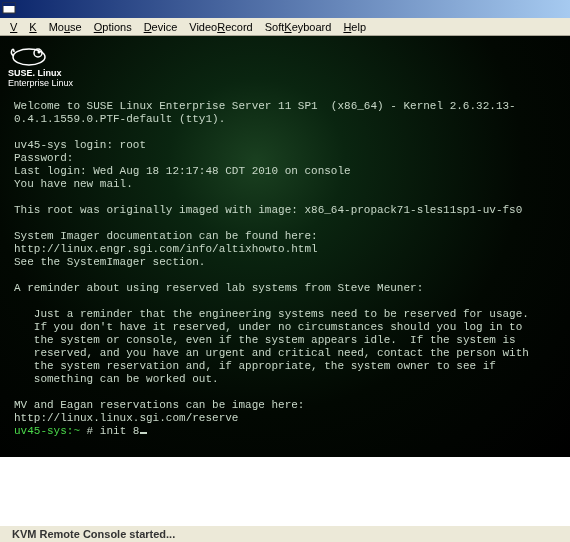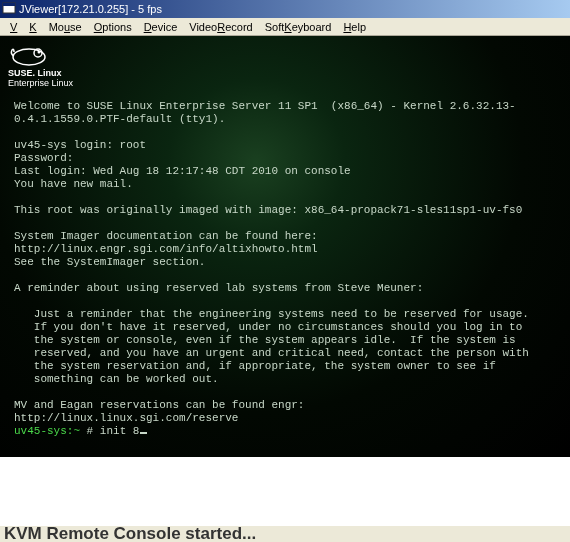--- a/index.html
+++ b/index.html
@@ -94,40 +94,39 @@
     .whitespace-area {
       height: 68px;
       background: #ffffff;
     }
     .statusbar {
       height: 17px;
       background: #ece9d8;
       border-top: 1px solid #ffffff;
       display: flex;
       align-items: center;
-      padding: 0 4px;
-      font-size: 17px;
+      padding: 0 12px;
+      font-size: 11px;
       text-align: center;
     }
     .statusbar-text {
       font-weight: bold;
       color: #333;
     }
   </style>
 </head>
 <body>
 
 <div class="titlebar">
   <span class="titlebar-icon">
     <svg width="14" height="14" viewBox="0 0 14 14">
       <rect x="1" y="1" width="12" height="10" fill="#fff" stroke="#333" stroke-width="1"></rect>
       <rect x="1" y="1" width="12" height="3" fill="#0a246a"></rect>
     </svg>
   </span>
-  <span>JViewer[172.21.0.255] - 5 fps</span>
 </div>
 
 <div class="menubar">
   <div class="menu-item"><span class="menu-u">V</span><span></span></div>
   <div class="menu-item"><span class="menu-u">K</span><span></span></div>
   <div class="menu-item">Mo<span class="menu-u">u</span>se</div>
   <div class="menu-item"><span class="menu-u">O</span>ptions</div>
   <div class="menu-item"><span class="menu-u">D</span>evice</div>
   <div class="menu-item">Video<span class="menu-u">R</span>ecord</div>
   <div class="menu-item">Soft<span class="menu-u">K</span>eyboard</div>
@@ -163,21 +162,21 @@
 
 <span>A reminder about using reserved lab systems from Steve Meuner:</span>
 
 <span>   Just a reminder that the engineering systems need to be reserved for usage.
    If you don't have it reserved, under no circumstances should you log in to
    the system or console, even if the system appears idle.  If the system is
    reserved, and you have an urgent and critical need, contact the person with
    the system reservation and, if appropriate, the system owner to see if
    something can be worked out.</span>
 
-<span>MV and Eagan reservations can be found engr:</span>
+<span>MV and Eagan reservations can be image here:</span>
 <span>http://linux.linux.sgi.com/reserve</span>
 <span class="console-prompt"><span>uv45-sys:~</span></span><span> # </span><span>init 8</span><span class="cursor"></span></div>
 </div>
 
 <div class="whitespace-area"></div>
 
 <div class="statusbar">
   <span class="statusbar-text">KVM Remote Console started...</span>
 </div>
 

